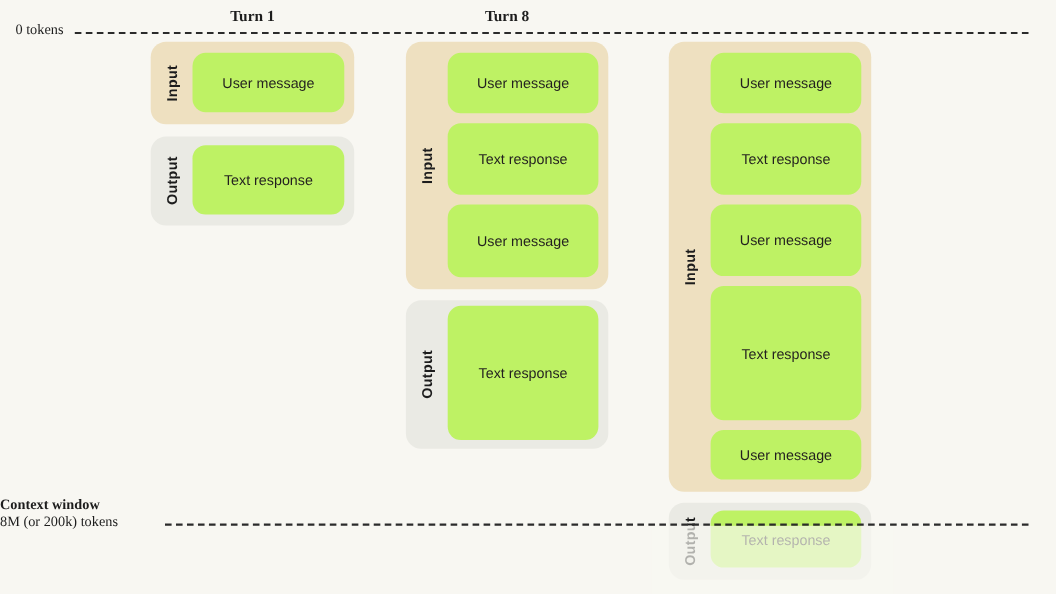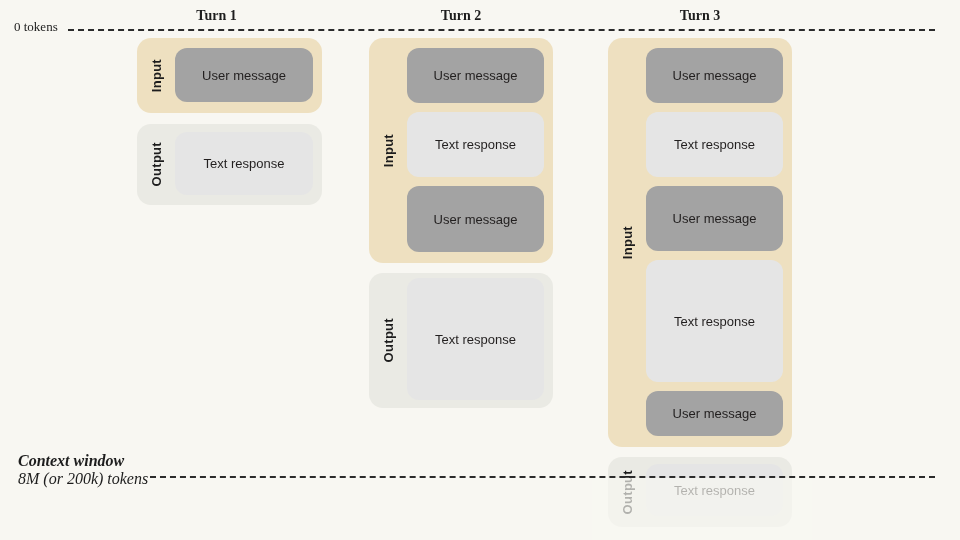--- a/index.html
+++ b/index.html
@@ -16,21 +16,21 @@
   .dash-top{top:29px;left:68px;width:867px;}
   .dash-bottom{top:476px;left:150px;width:785px;}
 
   
   .serif{font-family:"Liberation Serif",serif;}
   .turn-title{
     position:absolute;top:8px;text-align:center;
     font-family:"Liberation Serif",serif;font-weight:700;font-size:14px;z-index:6;
   }
   .zero-tokens{position:absolute;left:14px;top:19px;font-size:13px;z-index:6;}
-  .ctx-label{position:absolute;left:18px;top:452px;z-index:6;line-height:1.15;font-size:16px;font-style:italic;}
+  .ctx-label{position:absolute;left:0;top:452px;z-index:6;line-height:1.15;font-size:13px;}
   .ctx-label .t{font-weight:700;}
 
   
   .group{
     position:absolute;border-radius:14px;box-sizing:border-box;
     padding-left:38px;padding-right:9px;z-index:1;
   }
   .group.input{background:#eee0c0;}
   .group.output{background:#eaeae4;}
   .group-label{
@@ -40,37 +40,36 @@
   .group-label span{
     writing-mode:vertical-rl;transform:rotate(180deg);
     font-weight:700;font-size:13px;letter-spacing:.3px;color:#1d1d1d;
     white-space:nowrap;
   }
   .blocks{display:flex;flex-direction:column;gap:9px;}
   .block{
     border-radius:12px;display:flex;align-items:center;justify-content:center;
     font-size:13px;font-weight:500;color:#221f1f;flex:0 0 auto;
   }
-  .block.user{background:#a3a3a3;}
-  .block.response{background:#e5e5e5;}
+  .block.user{background:#bef264;}
+  .block.response{background:#bef264;}
 
   
   .overflow-fade{
     position:absolute;left:592px;top:478px;width:220px;height:62px;
     background:rgba(248,247,242,0.68);z-index:4;
   }
 </style>
 </head>
 <body>
 
 <div class="diagram">
 
-  <div class="turn-title" style="left:124px;width:185px;">Turn 1</div>
-  <div class="turn-title" style="left:369px;width:184px;">Turn 2</div>
-  <div class="turn-title" style="left:608px;width:184px;">Turn 3</div>
+  <div class="turn-title" style="left:137px;width:185px;">Turn 1</div>
+  <div class="turn-title" style="left:369px;width:184px;">Turn 8</div>
 
   <div class="group input" style="left:137px;top:38px;width:185px;height:75px;padding-top:10px;">
     <div class="group-label">
       <span>Input</span>
     </div>
     <div class="blocks">
       <div class="block user" style="height:54px;">User message</div>
     </div>
   </div>
   <div class="group output" style="left:137px;top:124px;width:185px;height:81px;padding-top:8px;">

